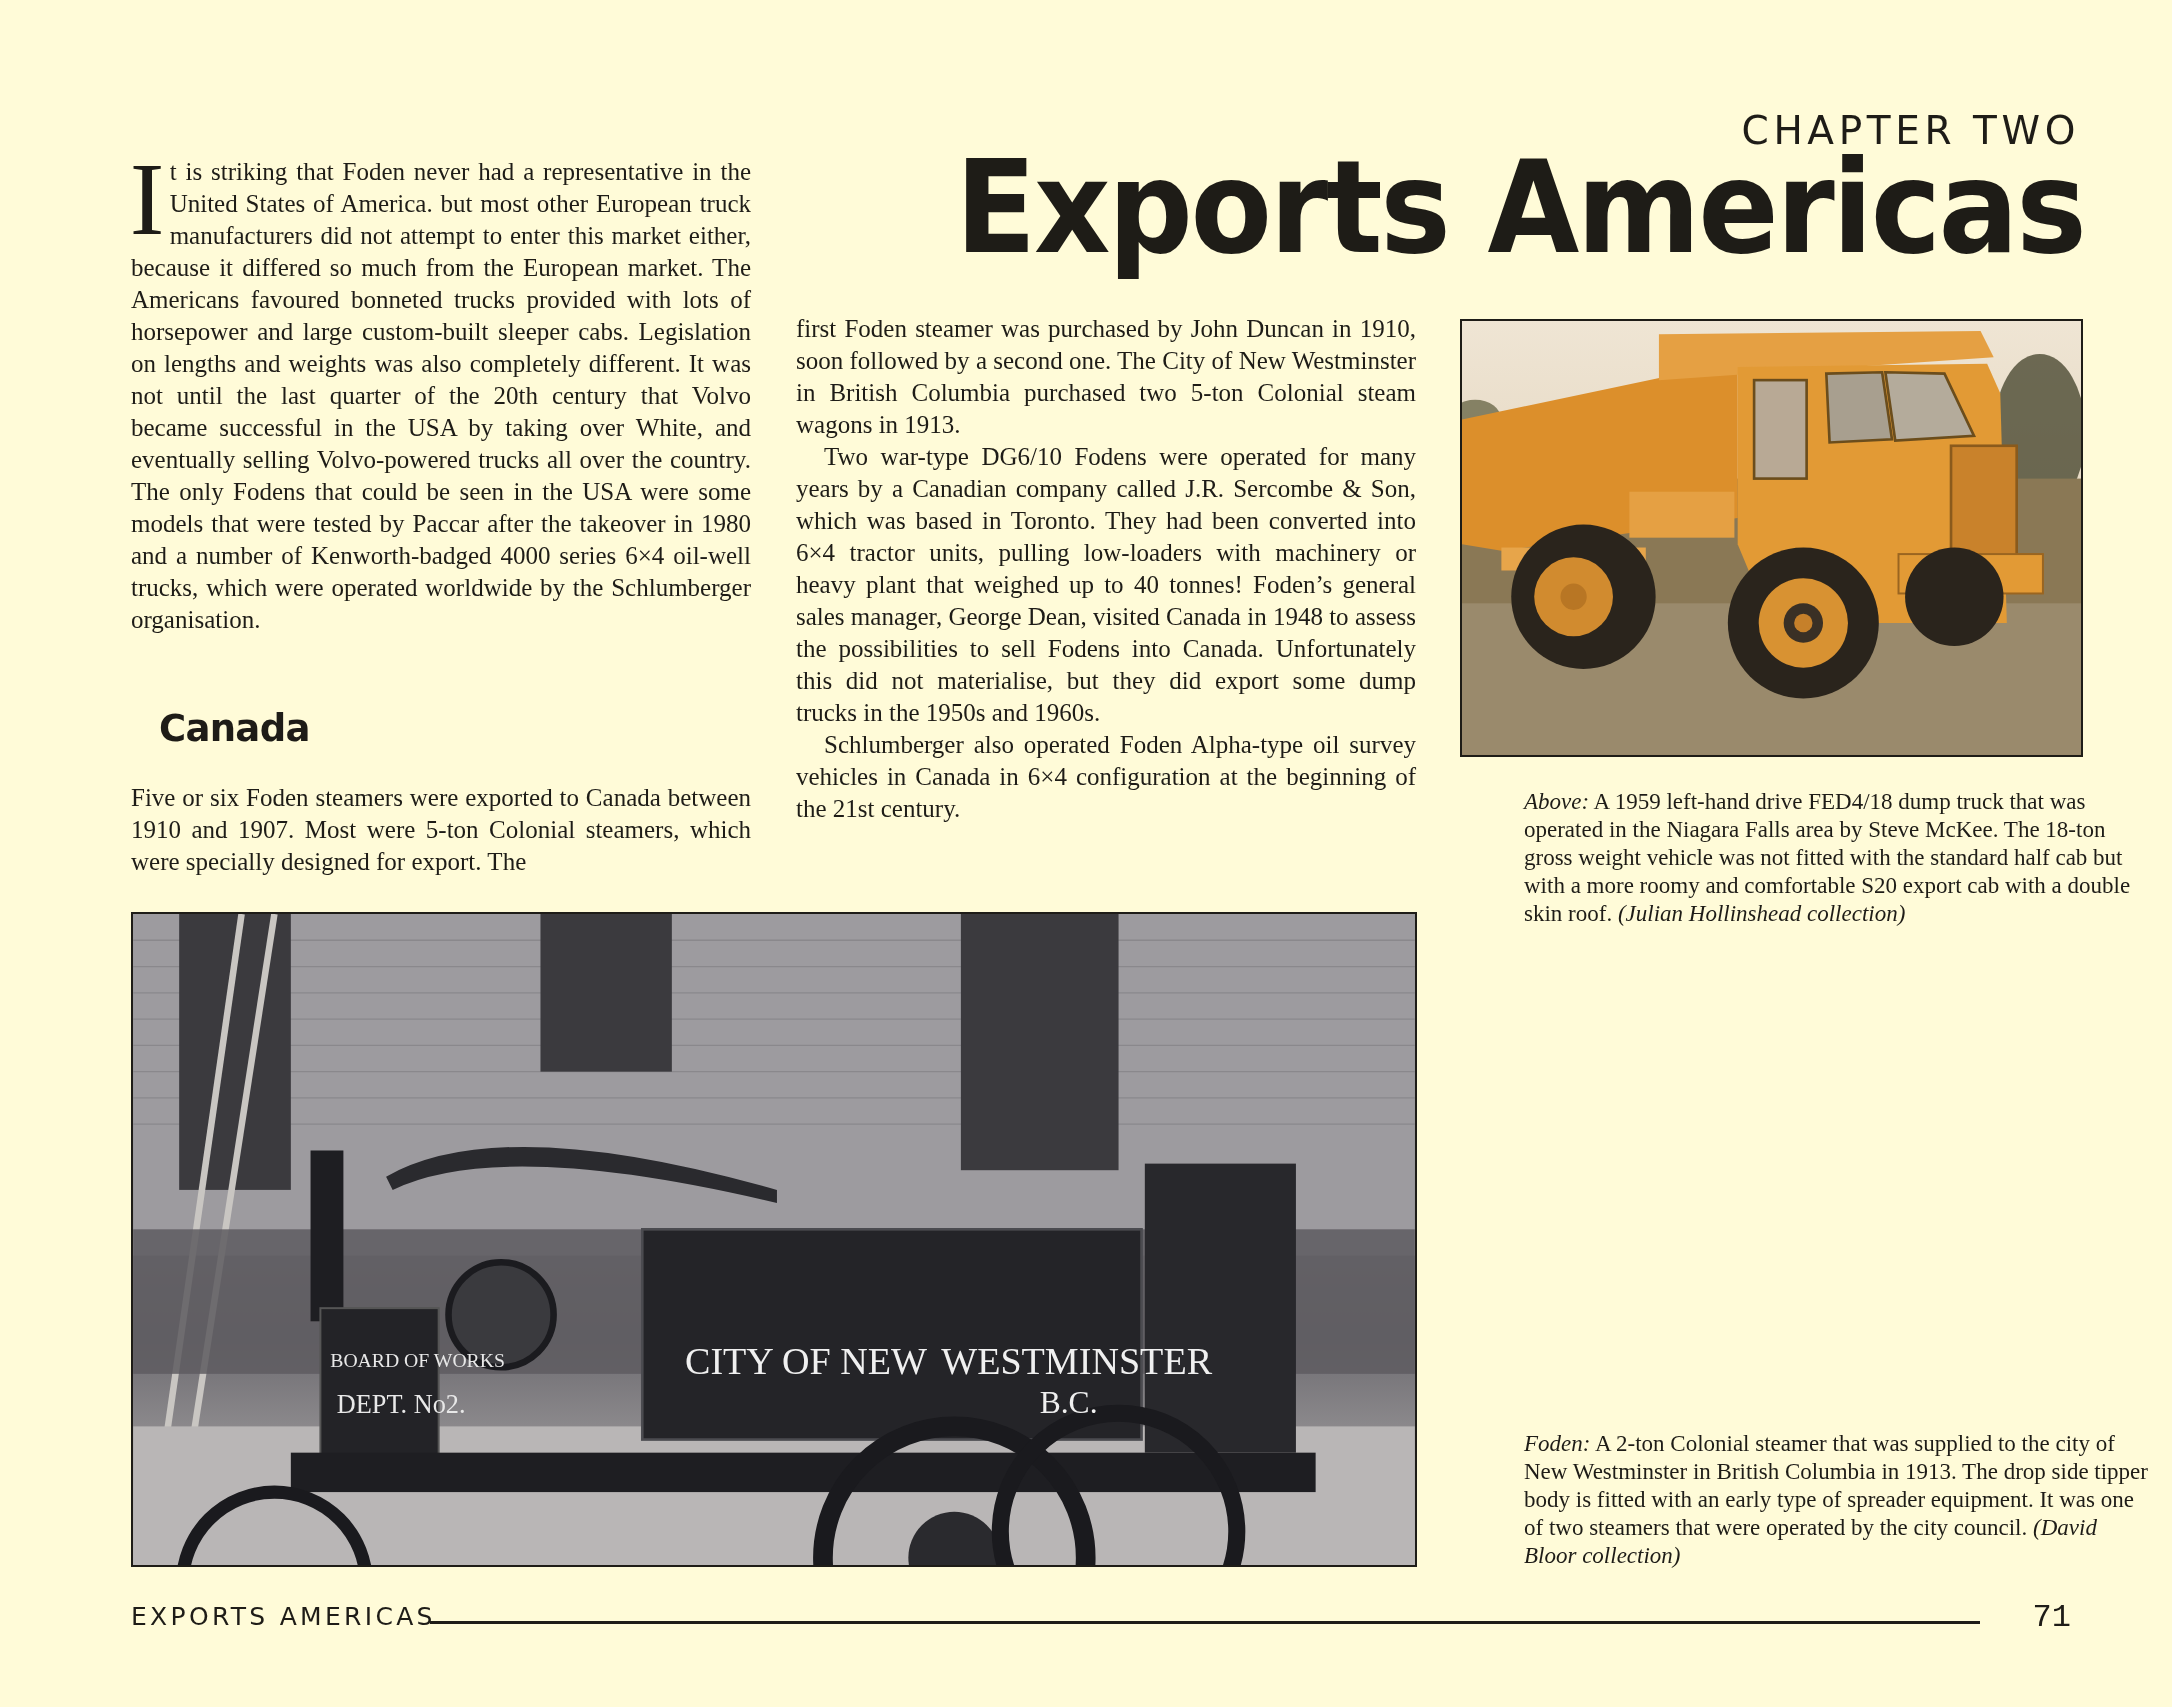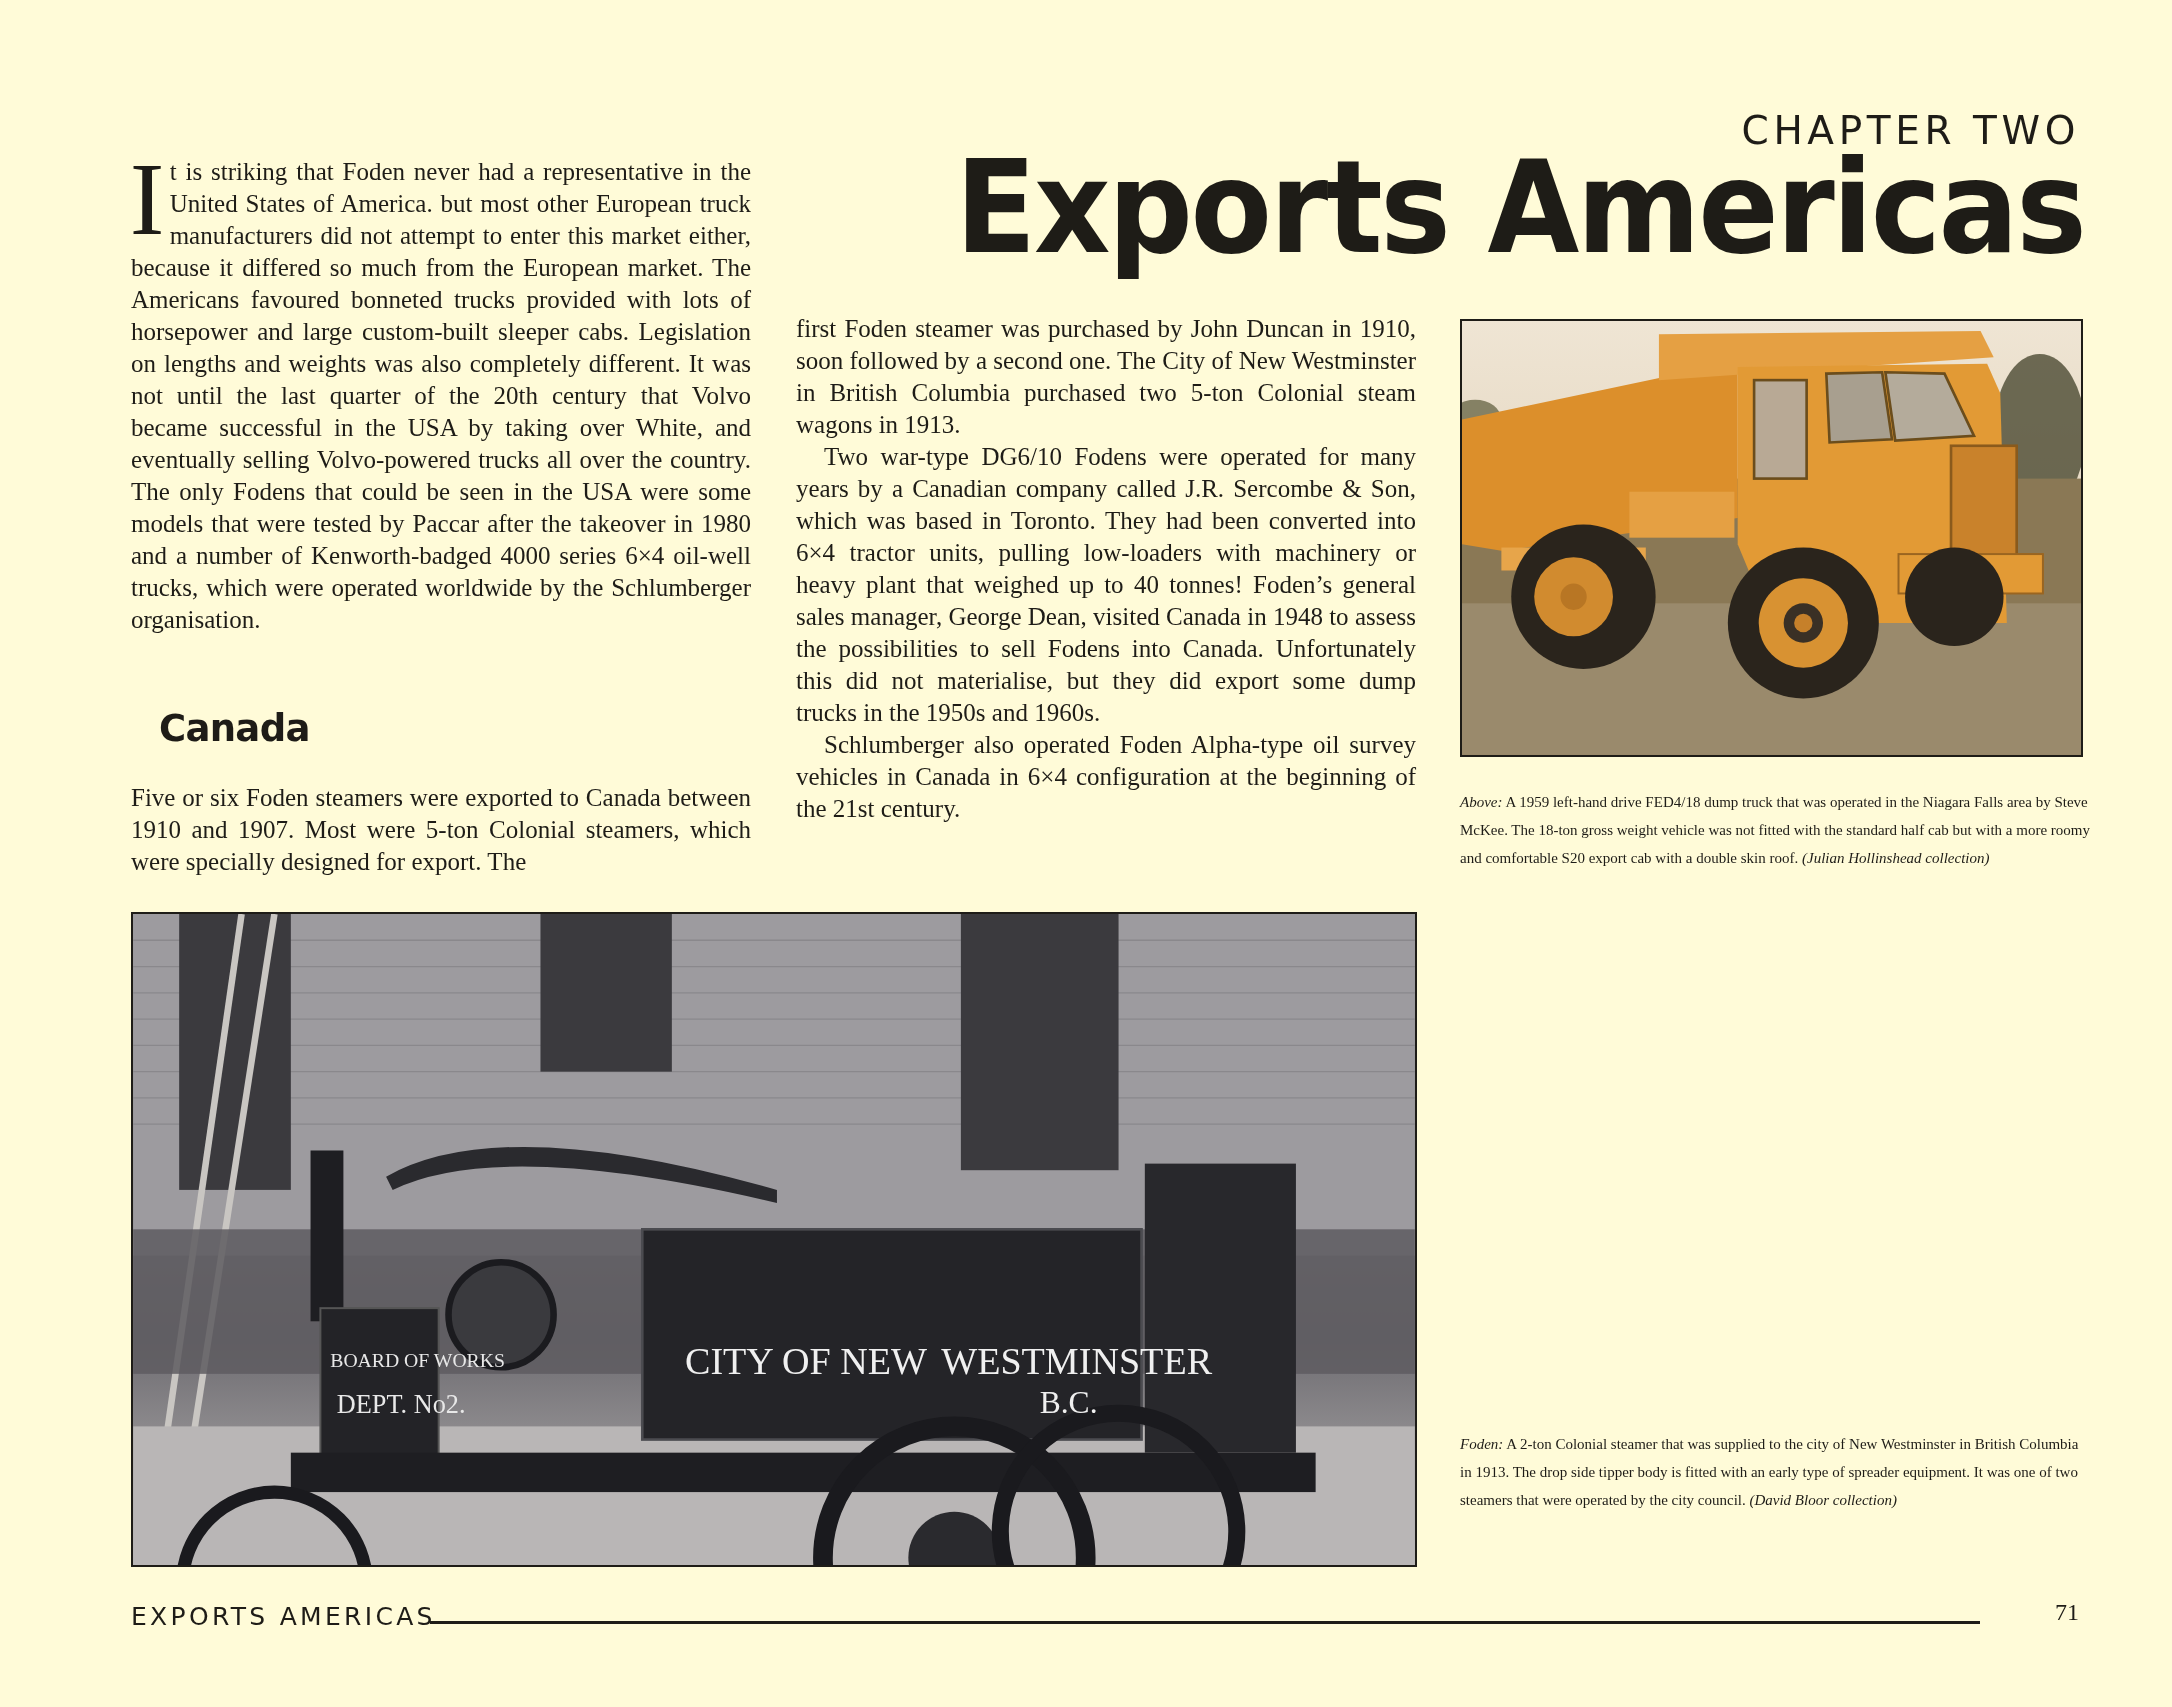--- a/index.html
+++ b/index.html
@@ -51,38 +51,39 @@
   .photo-dump {
     left: 1460px; top: 319px; width: 619px; height: 434px;
     background: linear-gradient(180deg, #efe5d4 0%, #e6d9c4 40%, #8a7652 62%, #7c6a4b 80%, #9a8870 100%);
   }
   .photo-steamer {
     left: 131px; top: 912px; width: 1282px; height: 651px;
     background: linear-gradient(180deg, #9c9a9e 0%, #8b898e 40%, #6d6b70 65%, #b9b6b6 100%);
   }
 
   .caption {
-    position: absolute; left: 1460px; width: 631px;
-    font-size: 15px; line-height: 28px;
+    position: absolute; left: 1524px; width: 631px;
+    font-size: 23px; line-height: 28px;
   }
   .caption em { font-style: italic; }
   .caption-top { top: 788px; }
   .caption-bottom { top: 1430px; }
 
   .footer-label {
     position: absolute; left: 131px; top: 1602px;
     font-size: 25px; letter-spacing: 3.3px;
   }
   .footer-rule {
     position: absolute; left: 430px; top: 1621px; width: 1550px; height: 3.3px;
     background: #1e1c17;
   }
   .page-number {
-    position: absolute; right: 93px; top: 1599px;
-    font-size: 24px;
+    position: absolute; right: 101px; top: 1599px;
+    font-size: 32px;
+    font-family: Liberation Mono, monospace;
   }
 </style>
 </head>
 <body>
 
 <div class="chapter-label sans">CHAPTER TWO</div>
 <div class="chapter-title sans">Exports Americas</div>
 
 <div class="col col-left serif">
   <p><span class="dropcap">I</span><span>t is striking that Foden never had a representative in the United States of America. but most other European truck manufacturers did not attempt to enter this market either, because it differed so much from the European market. The Americans favoured bonneted trucks provided with lots of horsepower and large custom-built sleeper cabs. Legislation on lengths and weights was also completely different. It was not until the last quarter of the 20th century that Volvo became successful in the USA by taking over White, and eventually selling Volvo-powered trucks all over the country. The only Fodens that could be seen in the USA were some models that were tested by Paccar after the takeover in 1980 and a number of Kenworth-badged 4000 series 6×4 oil-well trucks, which were operated worldwide by the Schlumberger organisation.</span></p>

